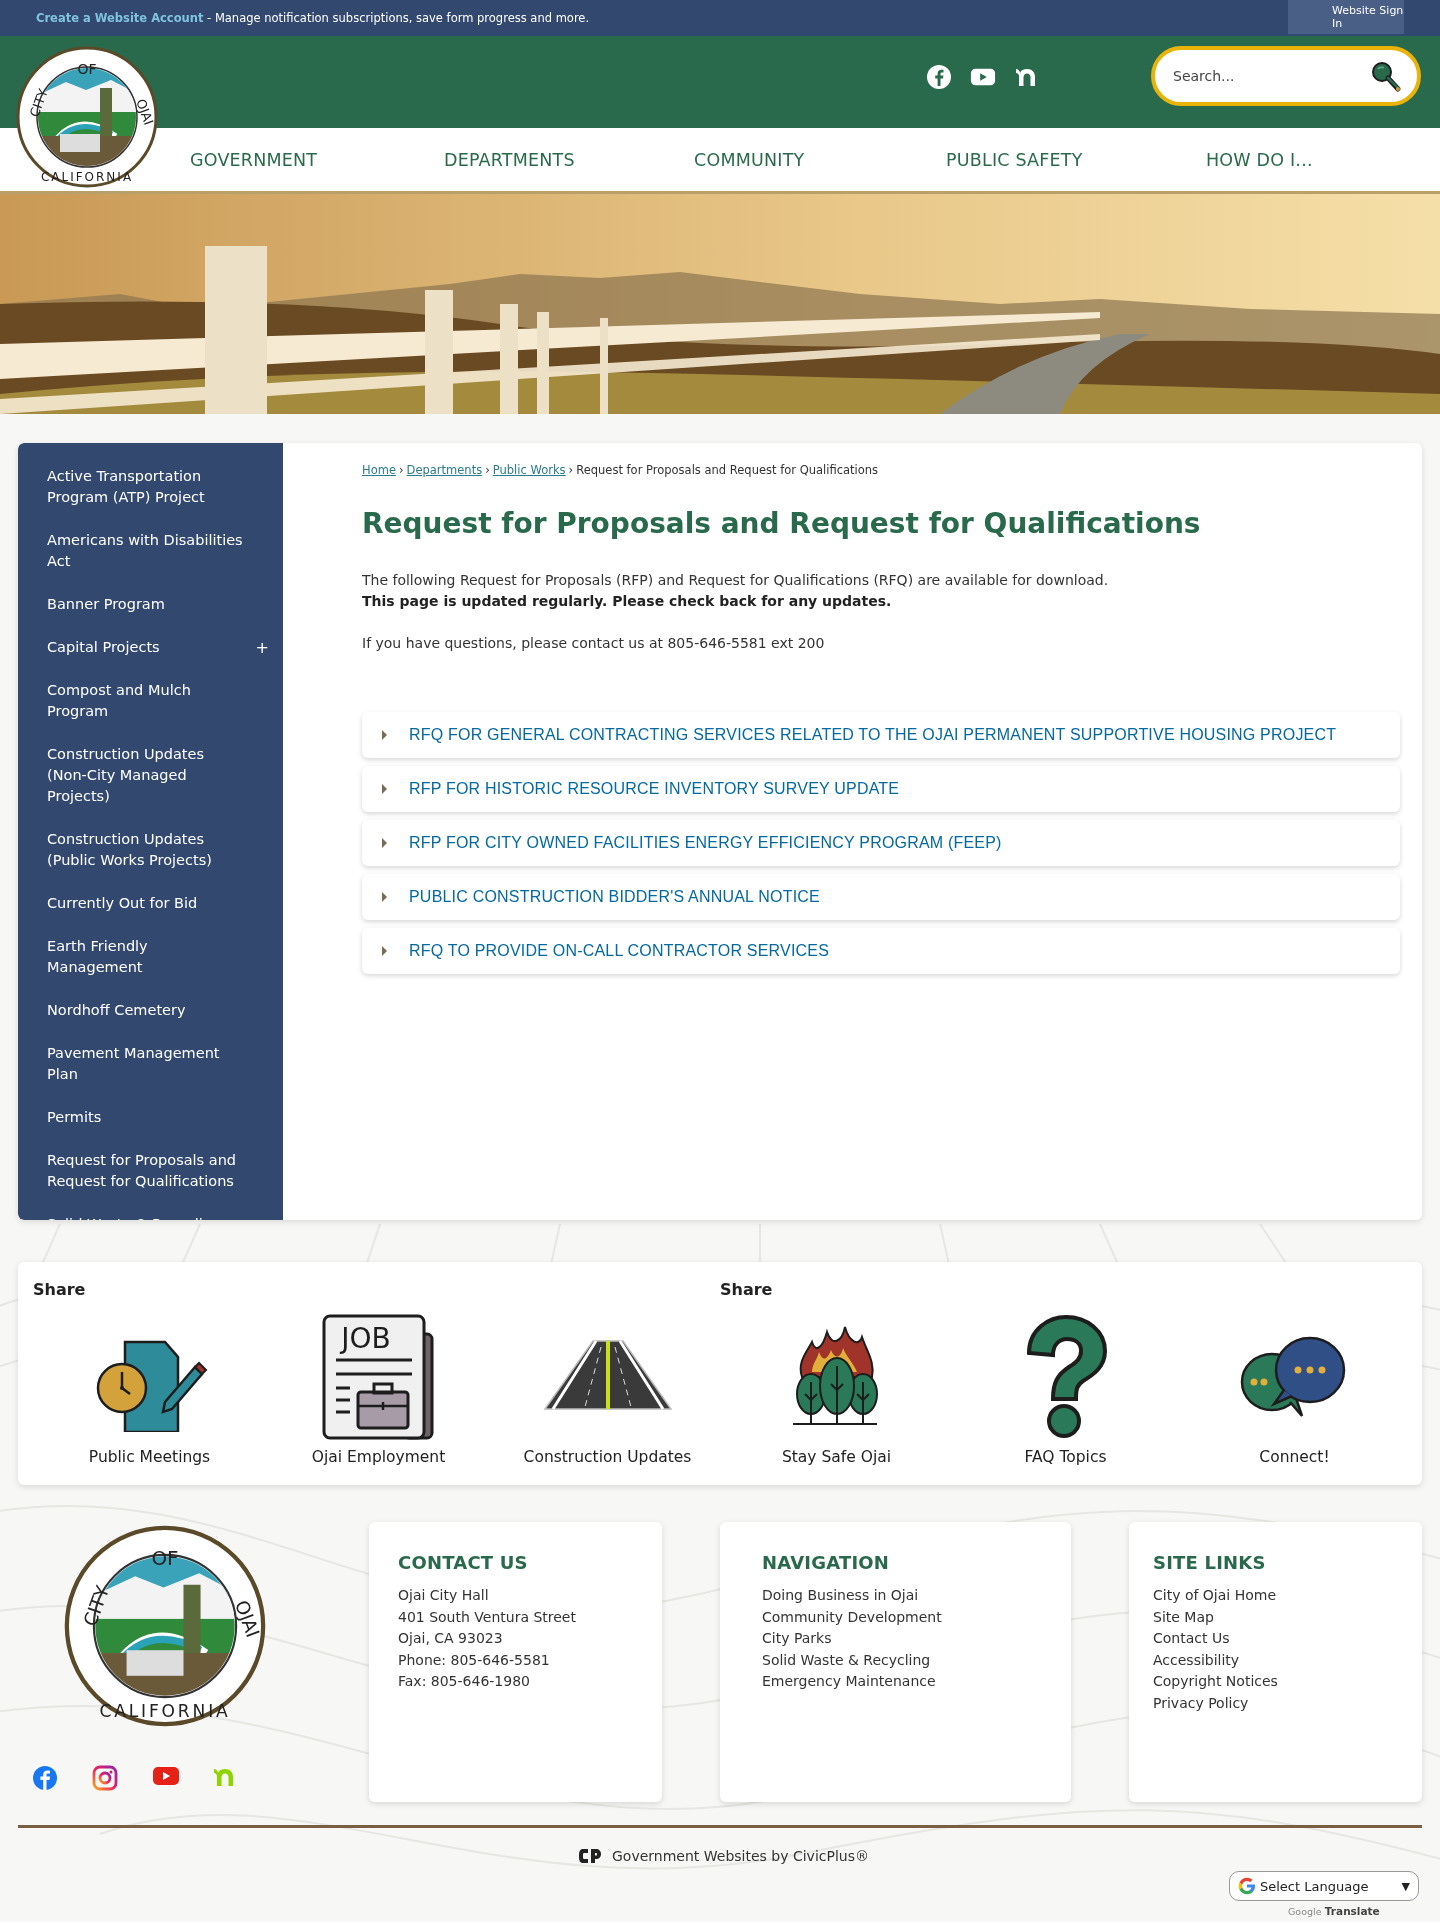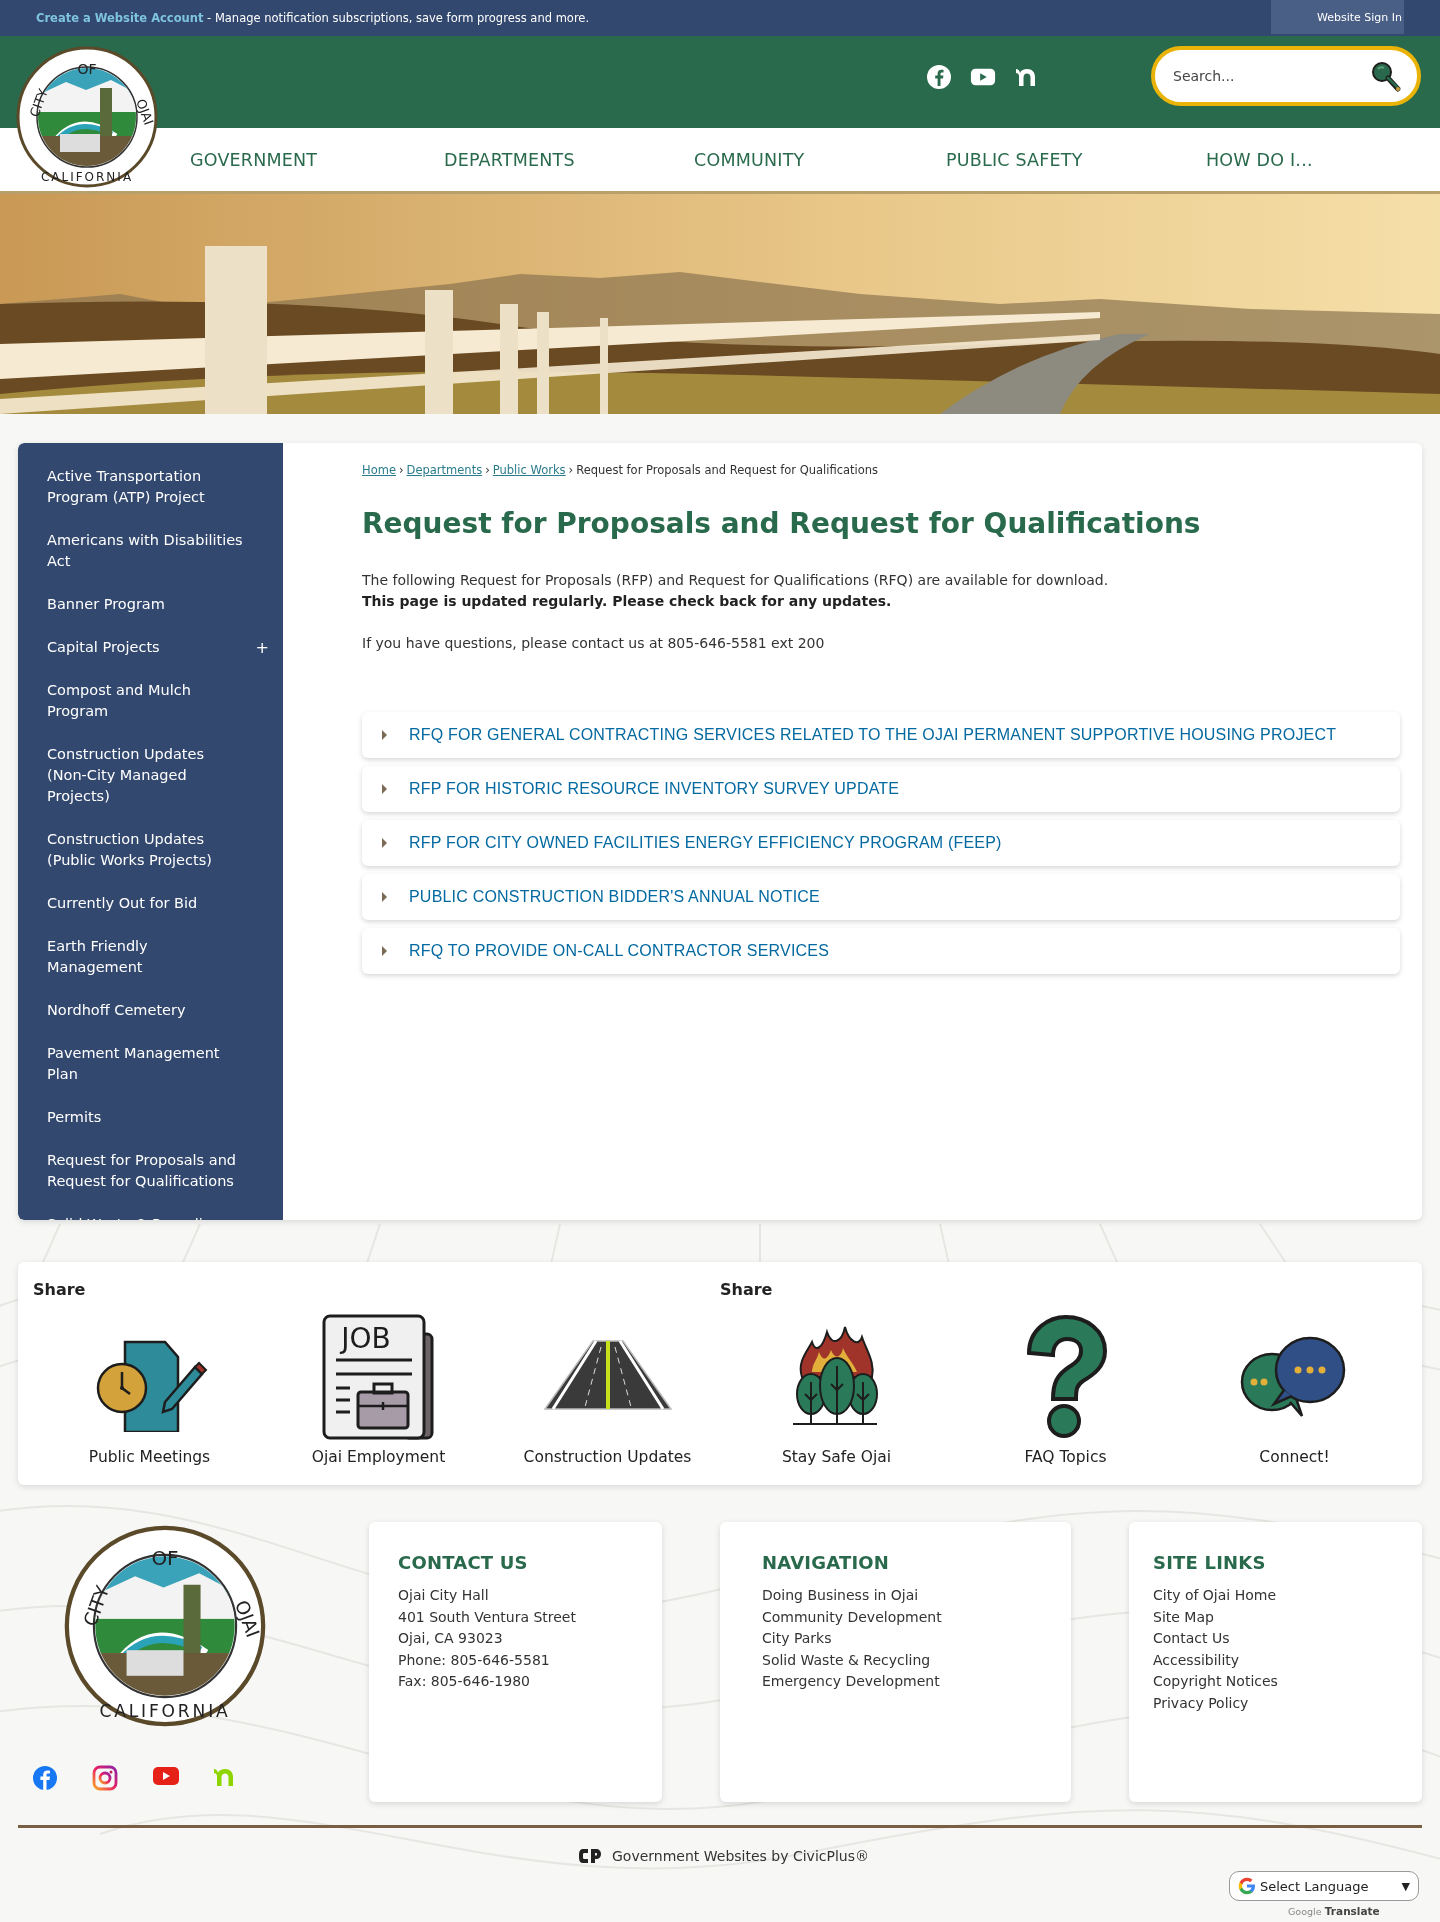--- a/index.html
+++ b/index.html
@@ -13,21 +13,21 @@
 
   
   .topbar {
     position: absolute; left: 0; top: 0; width: 1440px; height: 36px;
     background: #33486e; display: flex; align-items: center;
     font-size: 11.5px; color: #fff;
   }
   .topbar .acct { margin-left: 36px; }
   .topbar .acct .create { color: #7fc4df; font-weight: bold; }
   .topbar .signin {
-    position: absolute; right: 36px; top: 0; height: 34px; width: 133px;
+    position: absolute; right: 36px; top: 0; height: 34px; width: 116px;
     background: #4a5f85; color: #fff; font-size: 11px;
     display: flex; align-items: center; justify-content: center; padding-left: 44px;
   }
 
   
   .header-green {
     position: absolute; left: 0; top: 36px; width: 1440px; height: 92px;
     background: #2a6a4c;
   }
   .social-top { position: absolute; left: 926px; top: 28px; display: flex; gap: 18px; }
@@ -466,21 +466,21 @@
   <div class="line">Phone: 805-646-5581</div>
   <div class="line">Fax: 805-646-1980</div>
 </div>
 
 <div class="fcard" style="left:720px; width:351px;padding-left:42px;">
   <h3>NAVIGATION</h3>
   <a class="line" style="display:block">Doing Business in Ojai</a>
   <a class="line" style="display:block">Community Development</a>
   <a class="line" style="display:block">City Parks</a>
   <a class="line" style="display:block">Solid Waste &amp; Recycling</a>
-  <a class="line" style="display:block">Emergency Development</a>
+  <a class="line" style="display:block">Emergency Maintenance</a>
 </div>
 
 <div class="fcard" style="left:1129px; width:293px;padding-left:24px;">
   <h3>SITE LINKS</h3>
   <a class="line" style="display:block">City of Ojai Home</a>
   <a class="line" style="display:block">Site Map</a>
   <a class="line" style="display:block">Contact Us</a>
   <a class="line" style="display:block">Accessibility</a>
   <a class="line" style="display:block">Copyright Notices</a>
   <a class="line" style="display:block">Privacy Policy</a>

